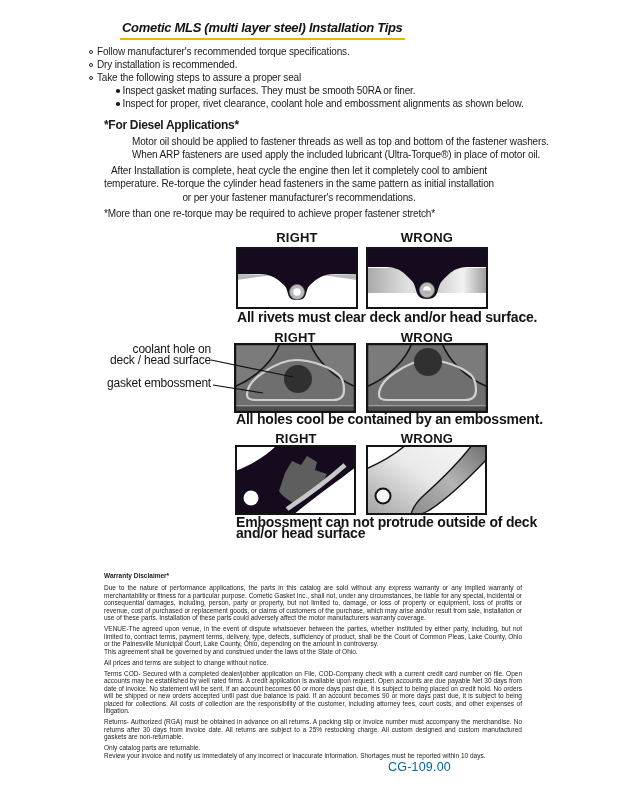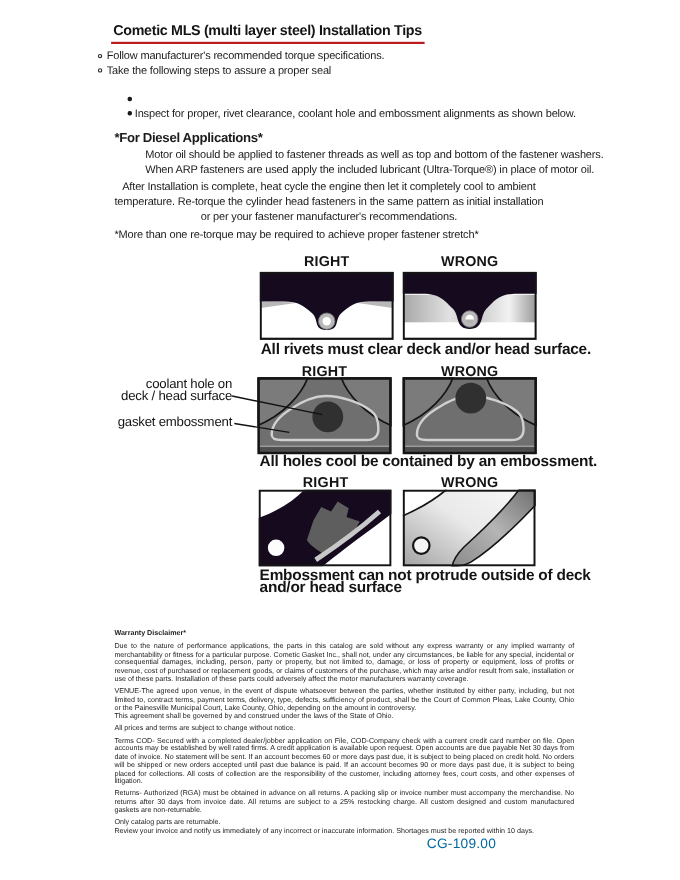--- a/index.html
+++ b/index.html
@@ -4,22 +4,22 @@
 <style>
   * { margin:0; padding:0; box-sizing:border-box; }
   html,body { background:#ffffff; }
   .page {
     position:relative; width:618px; height:800px; background:#ffffff;
     font-family:"Liberation Sans","DejaVu Sans",sans-serif; color:#1b1b1b; overflow:hidden;
   }
   .abs { position:absolute; }
 
   .title {
-    left:101px; top:20px; font-size:13px; font-weight:bold; letter-spacing:-0.3px;
-    border-bottom:2px solid #b91c1c; padding:0 2px 3px 2px; display:inline-block; color:#141414;
+    left:120px; top:20px; font-size:13px; font-weight:bold; letter-spacing:-0.3px;
+    border-bottom:2px solid #eab308; padding:0 2px 3px 2px; display:inline-block; color:#141414;font-style:italic;
   }
 
   .tips { left:89px; top:45px; }
   .tip-line { font-size:10px; line-height:13.2px; letter-spacing:-0.15px; white-space:nowrap; }
   .o-bullet {
     display:inline-block; width:4px; height:4px; border:1px solid #2a2a2a; border-radius:50%;
     margin-right:4px; vertical-align:1.5px; background:#fff;
   }
   .subtips { left:116px; top:84px; }
   .f-bullet {
@@ -47,24 +47,25 @@
 </style>
 </head>
 <body>
 
 <div class="page">
 
   <h1 class="abs title">Cometic MLS (multi layer steel) Installation Tips</h1>
 
   <div class="abs tips">
     <div class="tip-line"><span class="o-bullet"></span><span>Follow manufacturer's recommended torque specifications.</span></div>
+    <div class="tip-line"><span class="o-bullet"></span><span>Dry installation is recommended.</span></div>
     <div class="tip-line"><span class="o-bullet"></span><span>Take the following steps to assure a proper seal</span></div>
   </div>
   <div class="abs subtips">
-    <div class="tip-line"><span class="f-bullet"></span></div>
+    <div class="tip-line"><span class="f-bullet"></span><span>Inspect gasket mating surfaces.  They must be smooth 50RA or finer.</span></div>
     <div class="tip-line"><span class="f-bullet"></span><span>Inspect for proper, rivet clearance, coolant hole and embossment alignments as shown below.</span></div>
   </div>
 
   <h2 class="abs diesel-h">*For Diesel Applications*</h2>
   <div class="abs bodypara p1">
     <div>Motor oil should be applied to fastener threads as well as top and bottom of the fastener washers.</div>
     <div>When ARP fasteners are used apply the included lubricant (Ultra-Torque®) in place of motor oil.</div>
   </div>
   <div class="abs bodypara p2">
     <div>After Installation is complete, heat cycle the engine then let it completely cool to ambient</div>

